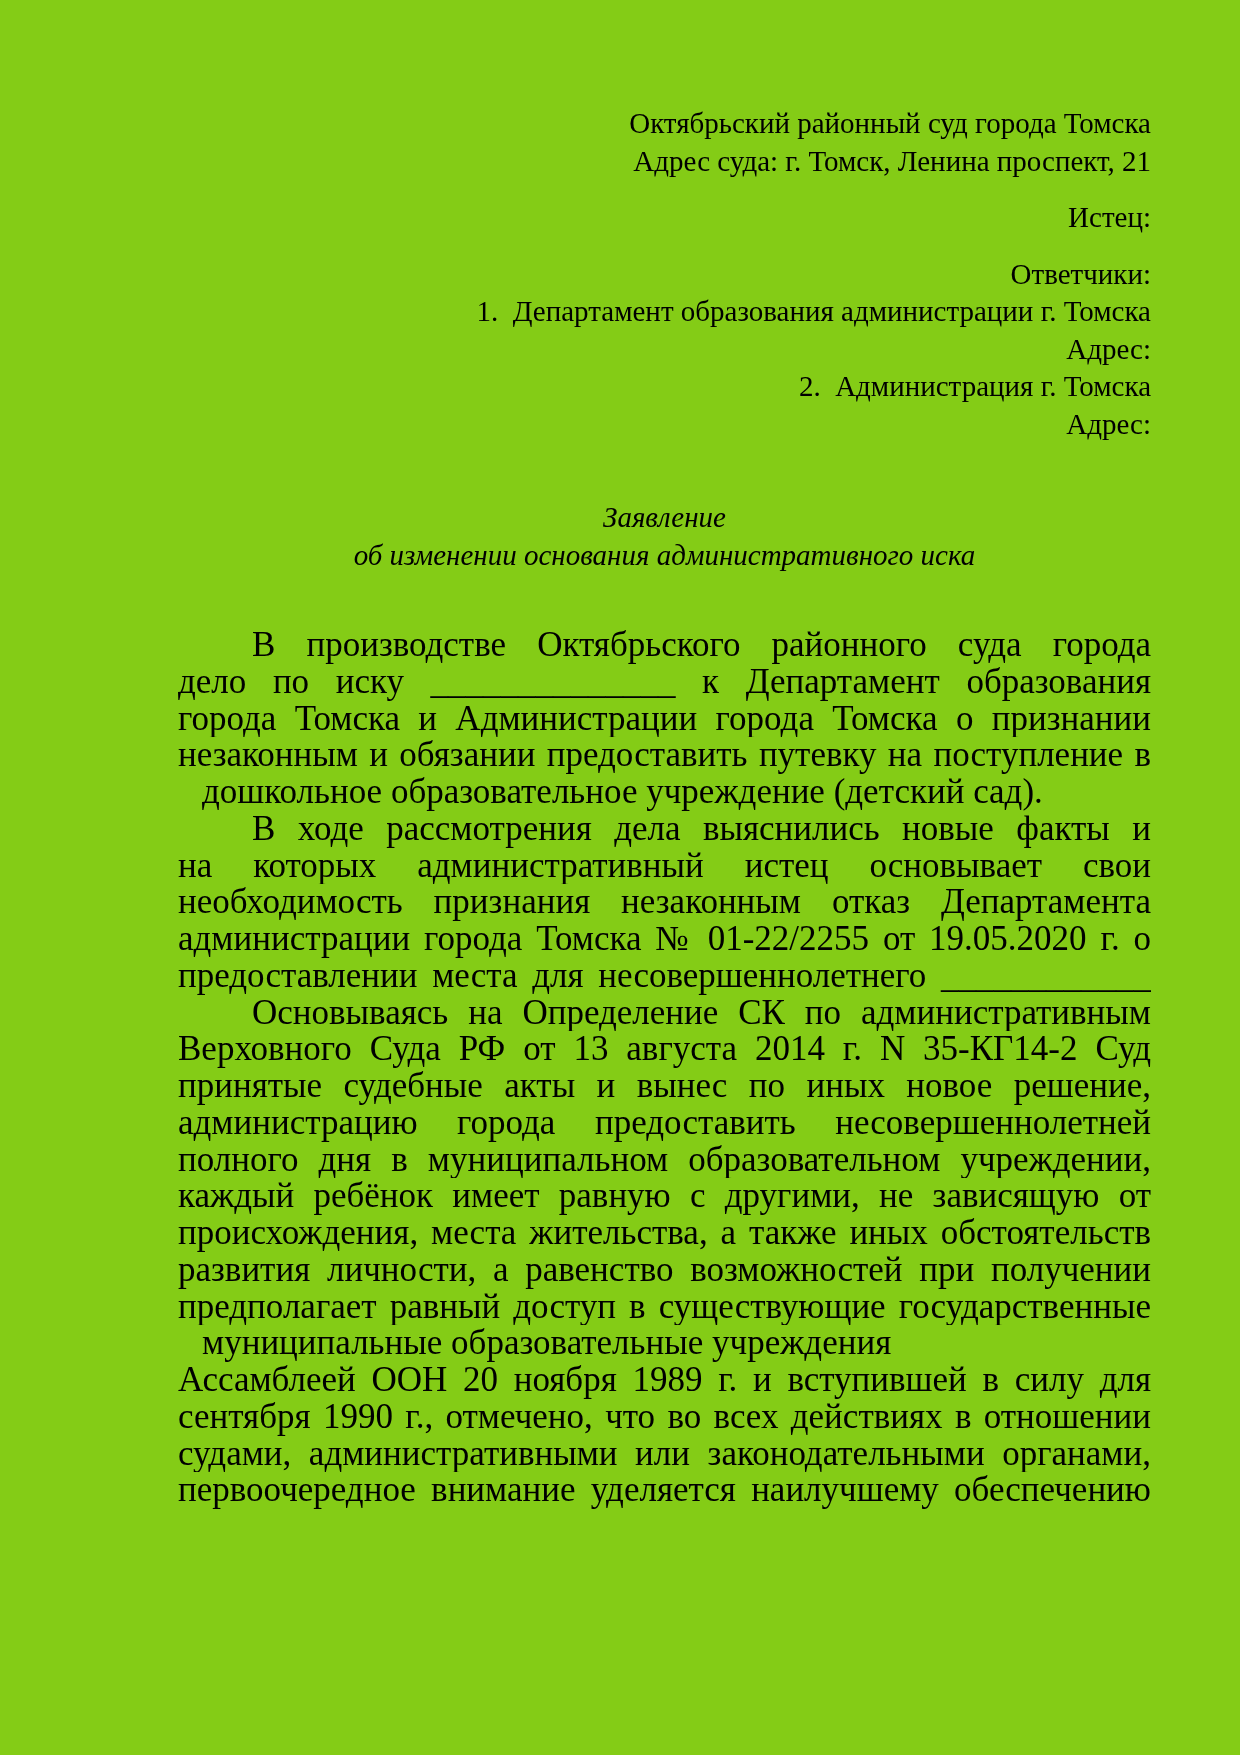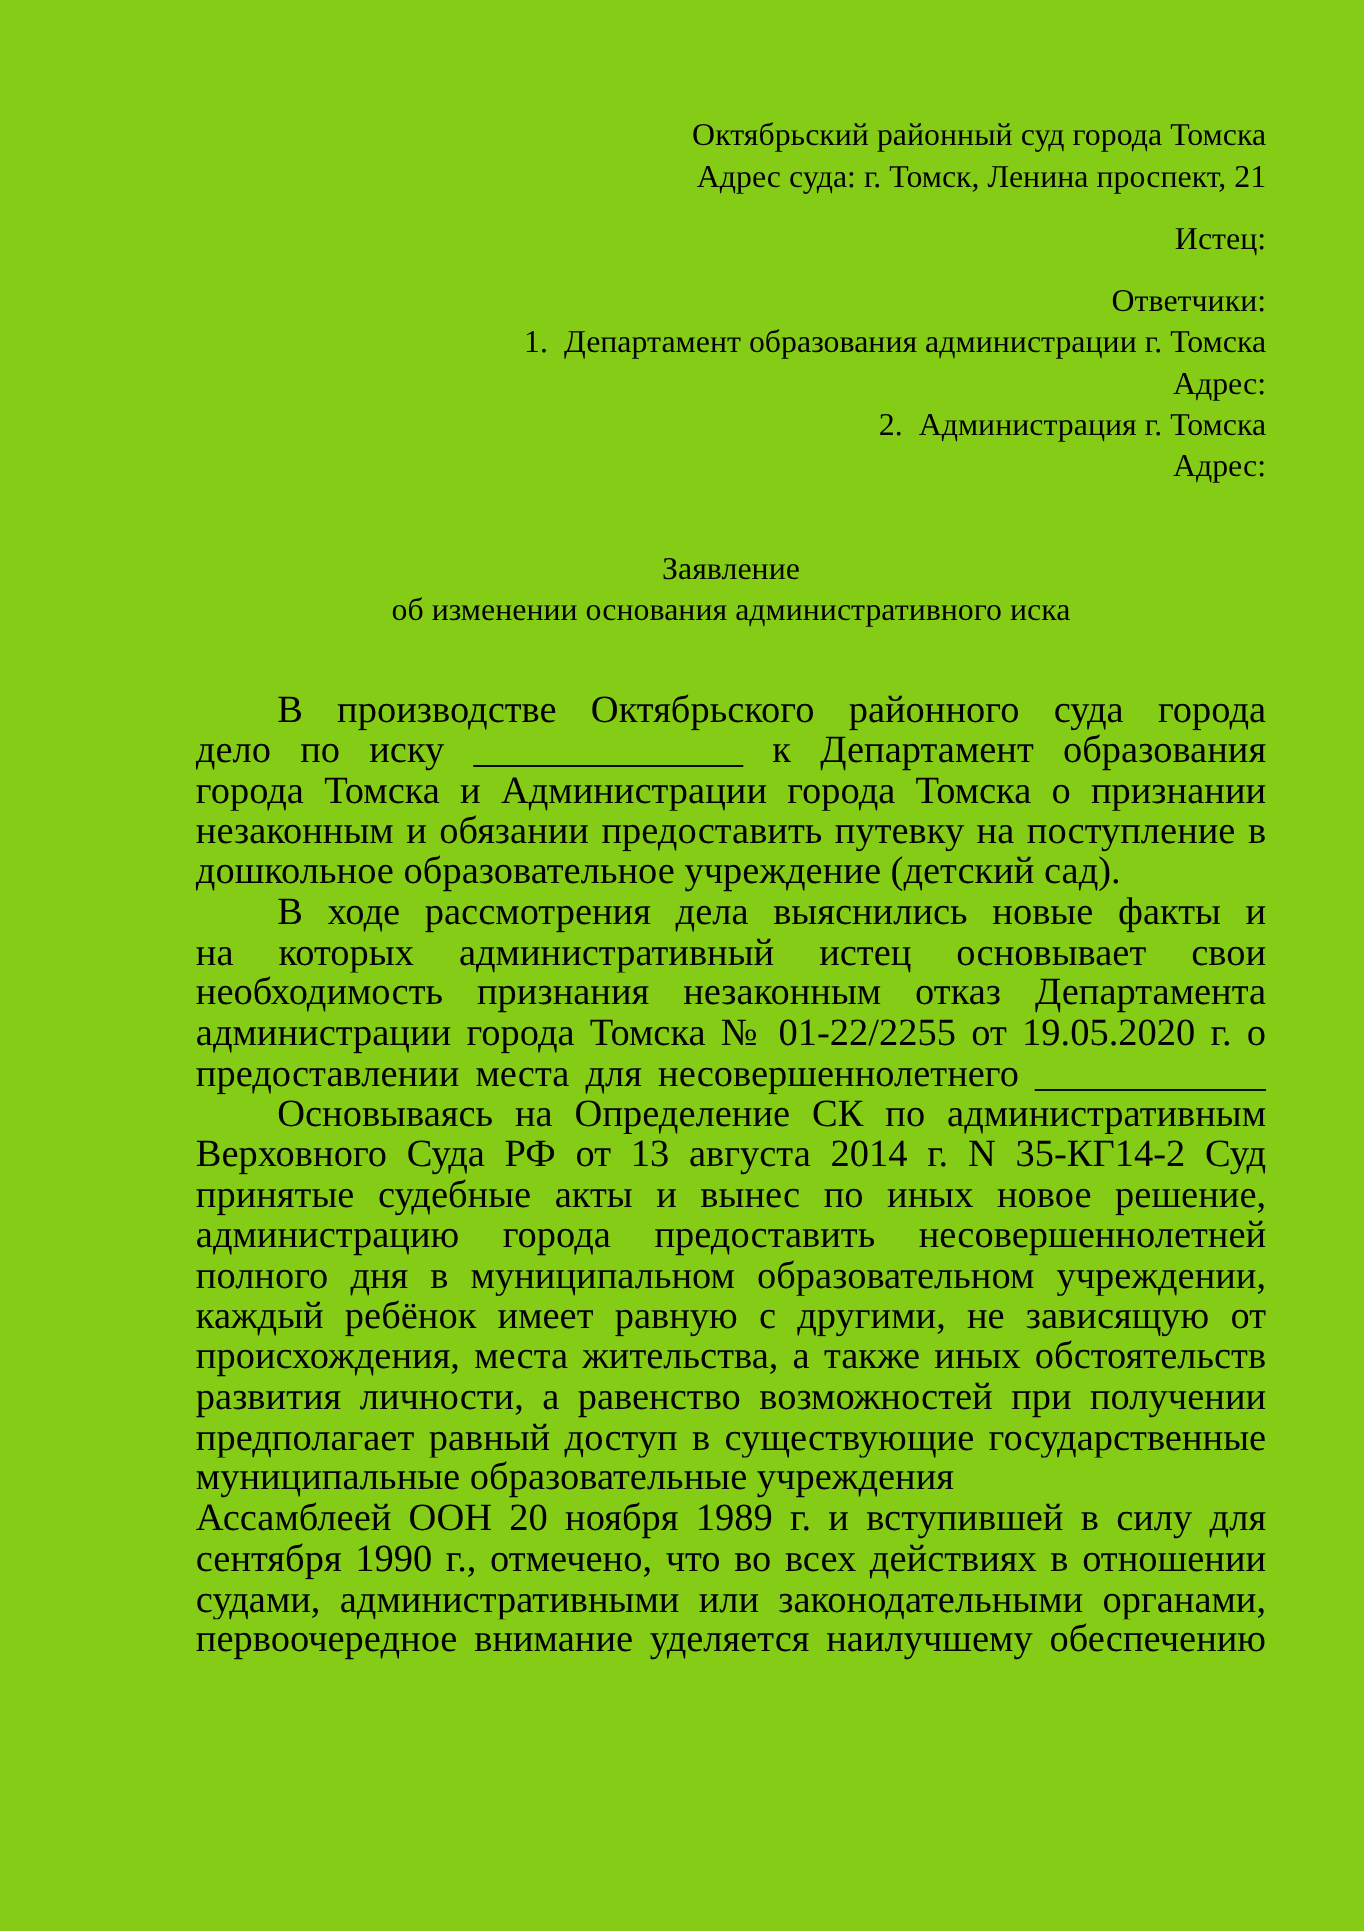--- a/index.html
+++ b/index.html
@@ -33,38 +33,39 @@
   .hdr .sp { height: 19px; }
   
   .ttl {
     position: absolute;
     top: 499px;
     left: 178px;
     width: 973px;
     font-size: 29px;
     line-height: 37.5px;
     text-align: center;
+    font-style: italic;
   }
   
   .bod {
     position: absolute;
     top: 627px;
     left: 178px;
     width: 973px;
     font-size: 35px;
   }
   .bl {
     line-height: 36.75px;
     height: 36.75px;
     text-align: justify;
     text-align-last: justify;
     overflow: hidden;
   }
   .bl.first { text-indent: 74px; }
-  .bl.end { text-align-last: left; }
+  .bl.end { text-align-last: left; margin-left: 24px; }
 </style>
 </head>
 <body>
 
 <div class="page">
 
   <div class="hdr">
     <div>Октябрьский районный суд города Томска</div>
     <div>Адрес суда: г. Томск, Ленина проспект, 21</div>
     <div class="sp"></div>

